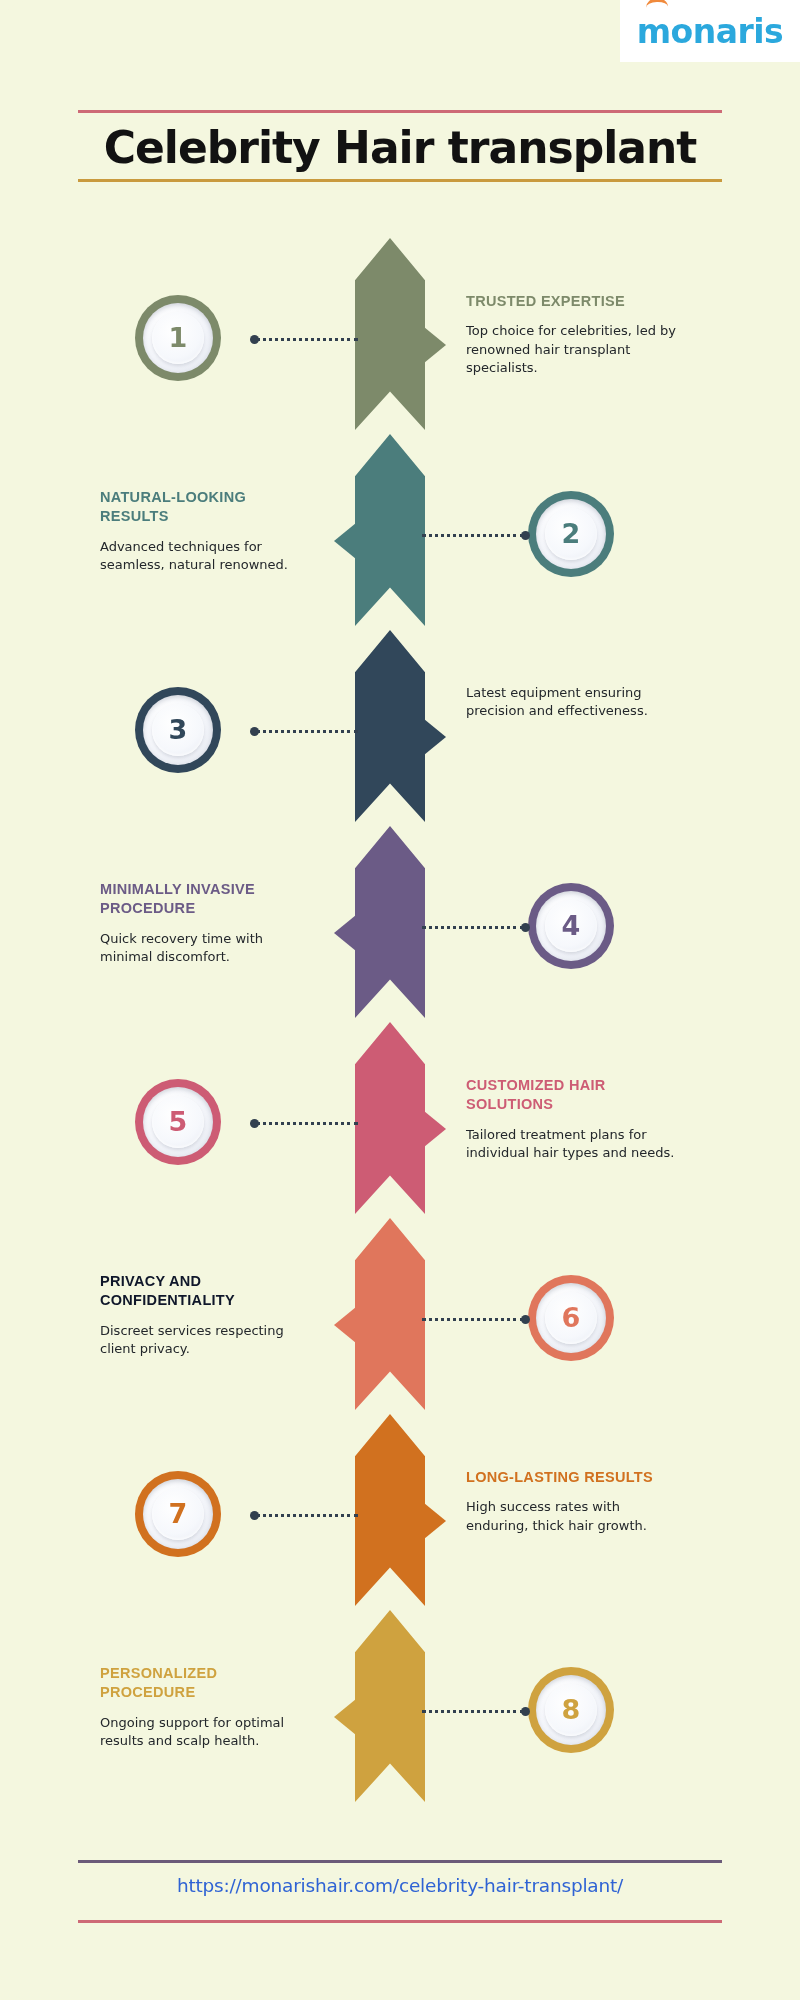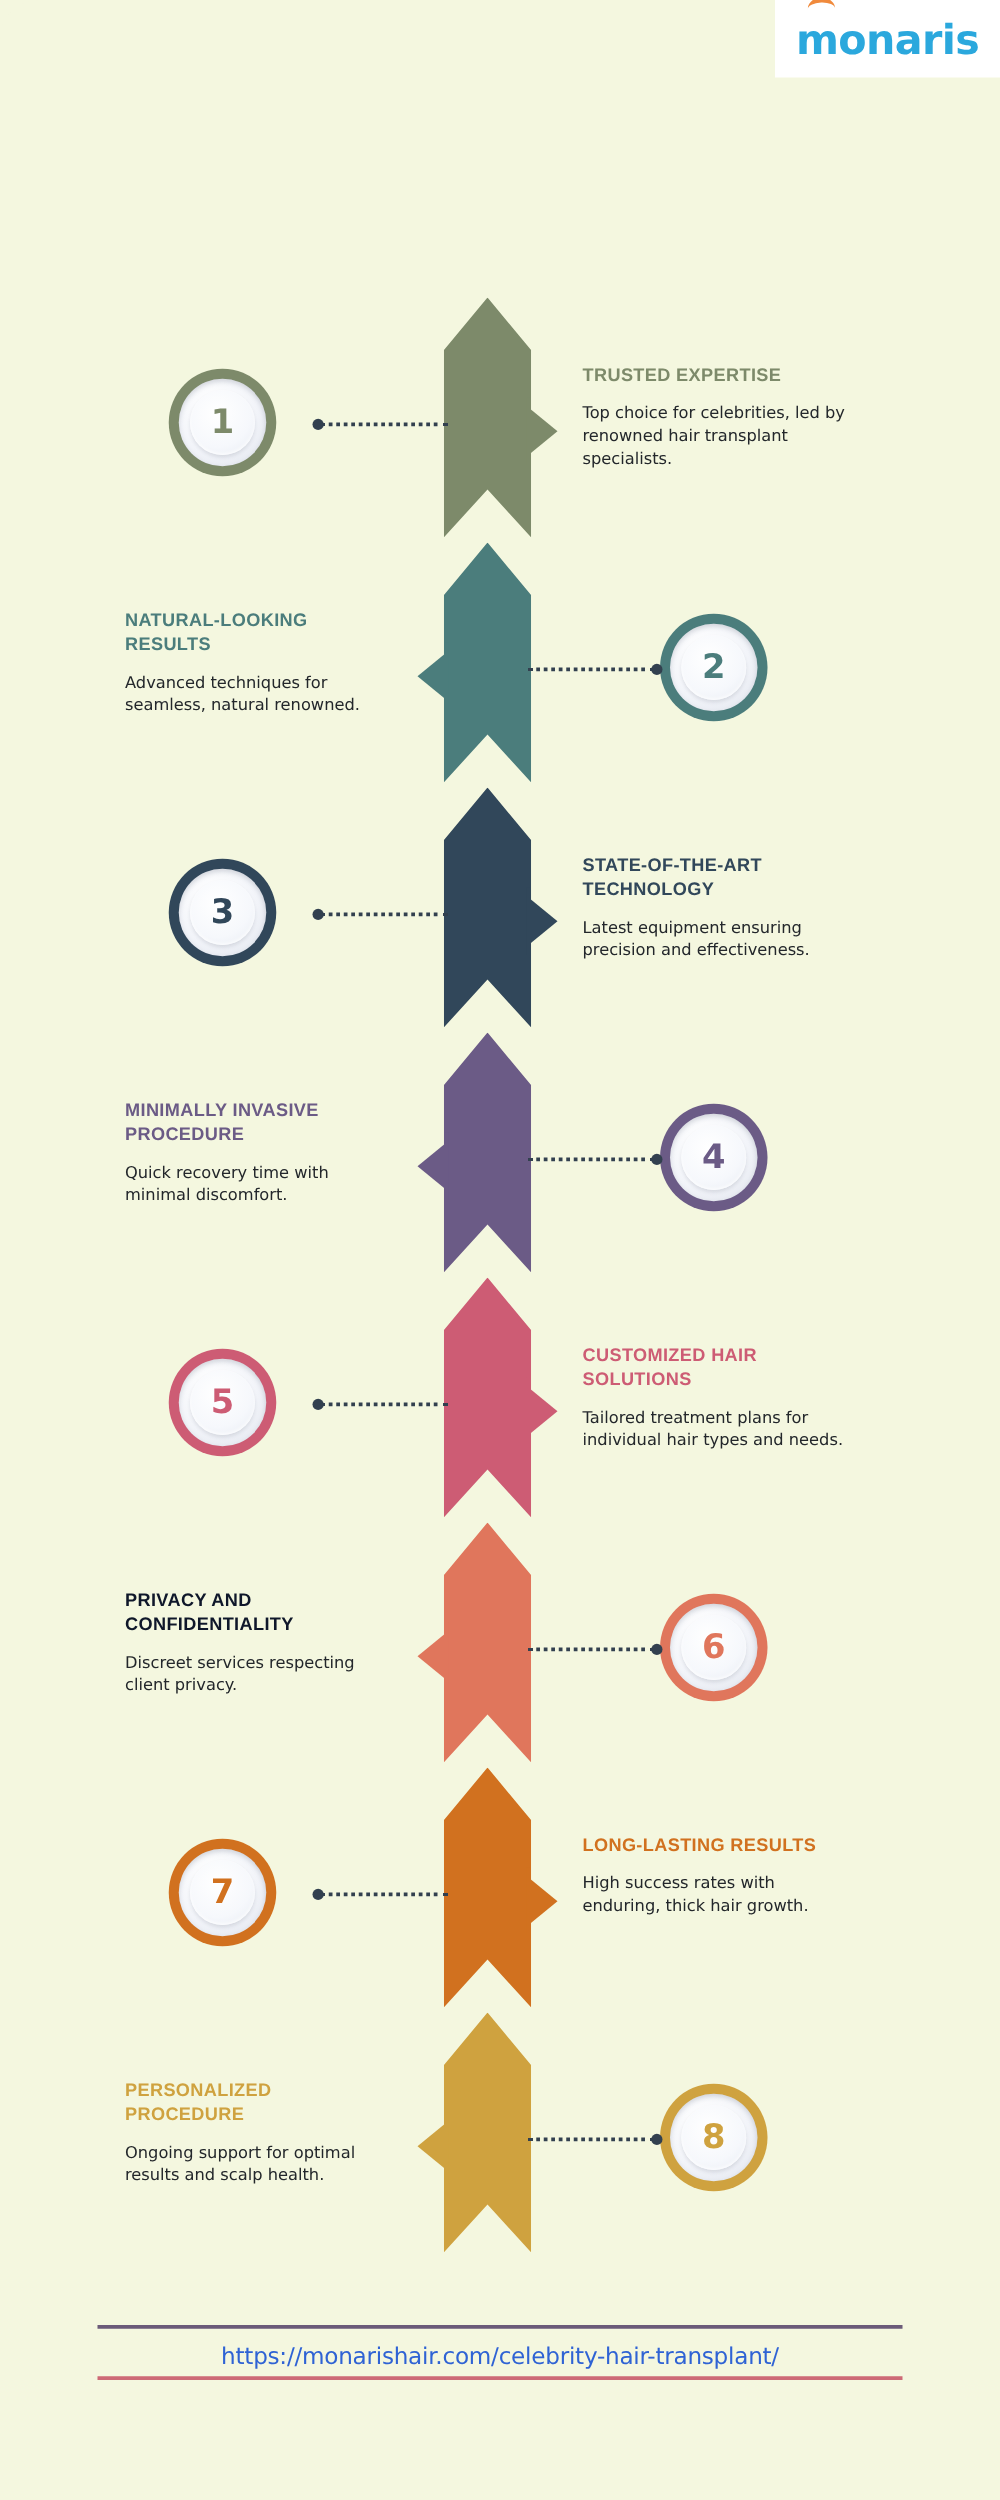--- a/index.html
+++ b/index.html
@@ -143,35 +143,40 @@
 
   
   .footer { position: absolute; left: 78px; top: 1860px; width: 644px; }
   .rule-purple { height: 3px; background: #6b5b79; width: 100%; }
   .footer-url {
     display: block;
     text-align: center;
     font-family: "DejaVu Sans", sans-serif;
     font-size: 18.5px;
     color: #2f63d4;
-    padding: 12px 0 5px;
+    padding: 12px 0 24px;
     letter-spacing: -0.2px;
     text-decoration: none;
   }
 </style>
 </head>
 <body>
 
 <div id="page" style="background: rgb(244, 247, 223);">
 
   <div class="logo-box">
     <span class="logo-word" style="color: rgb(43, 168, 221);">monaris</span>
     <span class="logo-swoosh" style="border-top-color: rgb(240, 138, 60);"></span>
   </div>
 
+  <div class="title-wrap">
+    <div class="rule-red" style="background: rgb(205, 106, 118);"></div>
+    <h1 class="main-title">Celebrity Hair transplant</h1>
+    <div class="rule-gold" style="background: rgb(201, 154, 62);"></div>
+  </div>
 
   <div class="ribbon" id="ribbon">
       <div class="chev first" style="background: rgb(125, 138, 106);"></div>
       <div class="chev" style="background: rgb(75, 125, 124);"></div>
       <div class="chev" style="background: rgb(49, 71, 90);"></div>
       <div class="chev" style="background: rgb(107, 91, 134);"></div>
       <div class="chev" style="background: rgb(205, 92, 116);"></div>
       <div class="chev" style="background: rgb(224, 118, 92);"></div>
       <div class="chev" style="background: rgb(209, 113, 31);"></div>
       <div class="chev" style="background: rgb(207, 162, 63);"></div>
@@ -208,21 +213,20 @@
         <div class="disc2"></div>
         <div class="num" style="color: rgb(75, 125, 124);">2</div>
       </div>
       <div class="dotline" style="left: 422px; width: 102px; top: 533.84px;"></div>
       <div class="dotcap" style="left: 521px; top: 530.84px;"></div>
       <div class="marker right" style="top: 709.84px; left: 421px;">
         <div class="stem" style="background: rgb(49, 71, 90);"></div>
         <div class="tri" style="border-left-color: rgb(49, 71, 90);"></div>
       </div>
       <div class="txt right" style="top: 683.84px; left: 466px;">
-        <h3 style="color: rgb(49, 71, 90);">STATE-OF-THE-ART TECHNOLOGY</h3>
         <p>Latest equipment ensuring precision and effectiveness.</p>
       </div>
       <div class="coin" style="top: 686.84px; left: 135px;">
         <div class="ring" style="background: rgb(49, 71, 90);"></div>
         <div class="disc1"></div>
         <div class="disc2"></div>
         <div class="num" style="color: rgb(49, 71, 90);">3</div>
       </div>
       <div class="dotline" style="left: 256px; width: 102px; top: 729.84px;"></div>
       <div class="dotcap" style="left: 250px; top: 726.84px;"></div>

